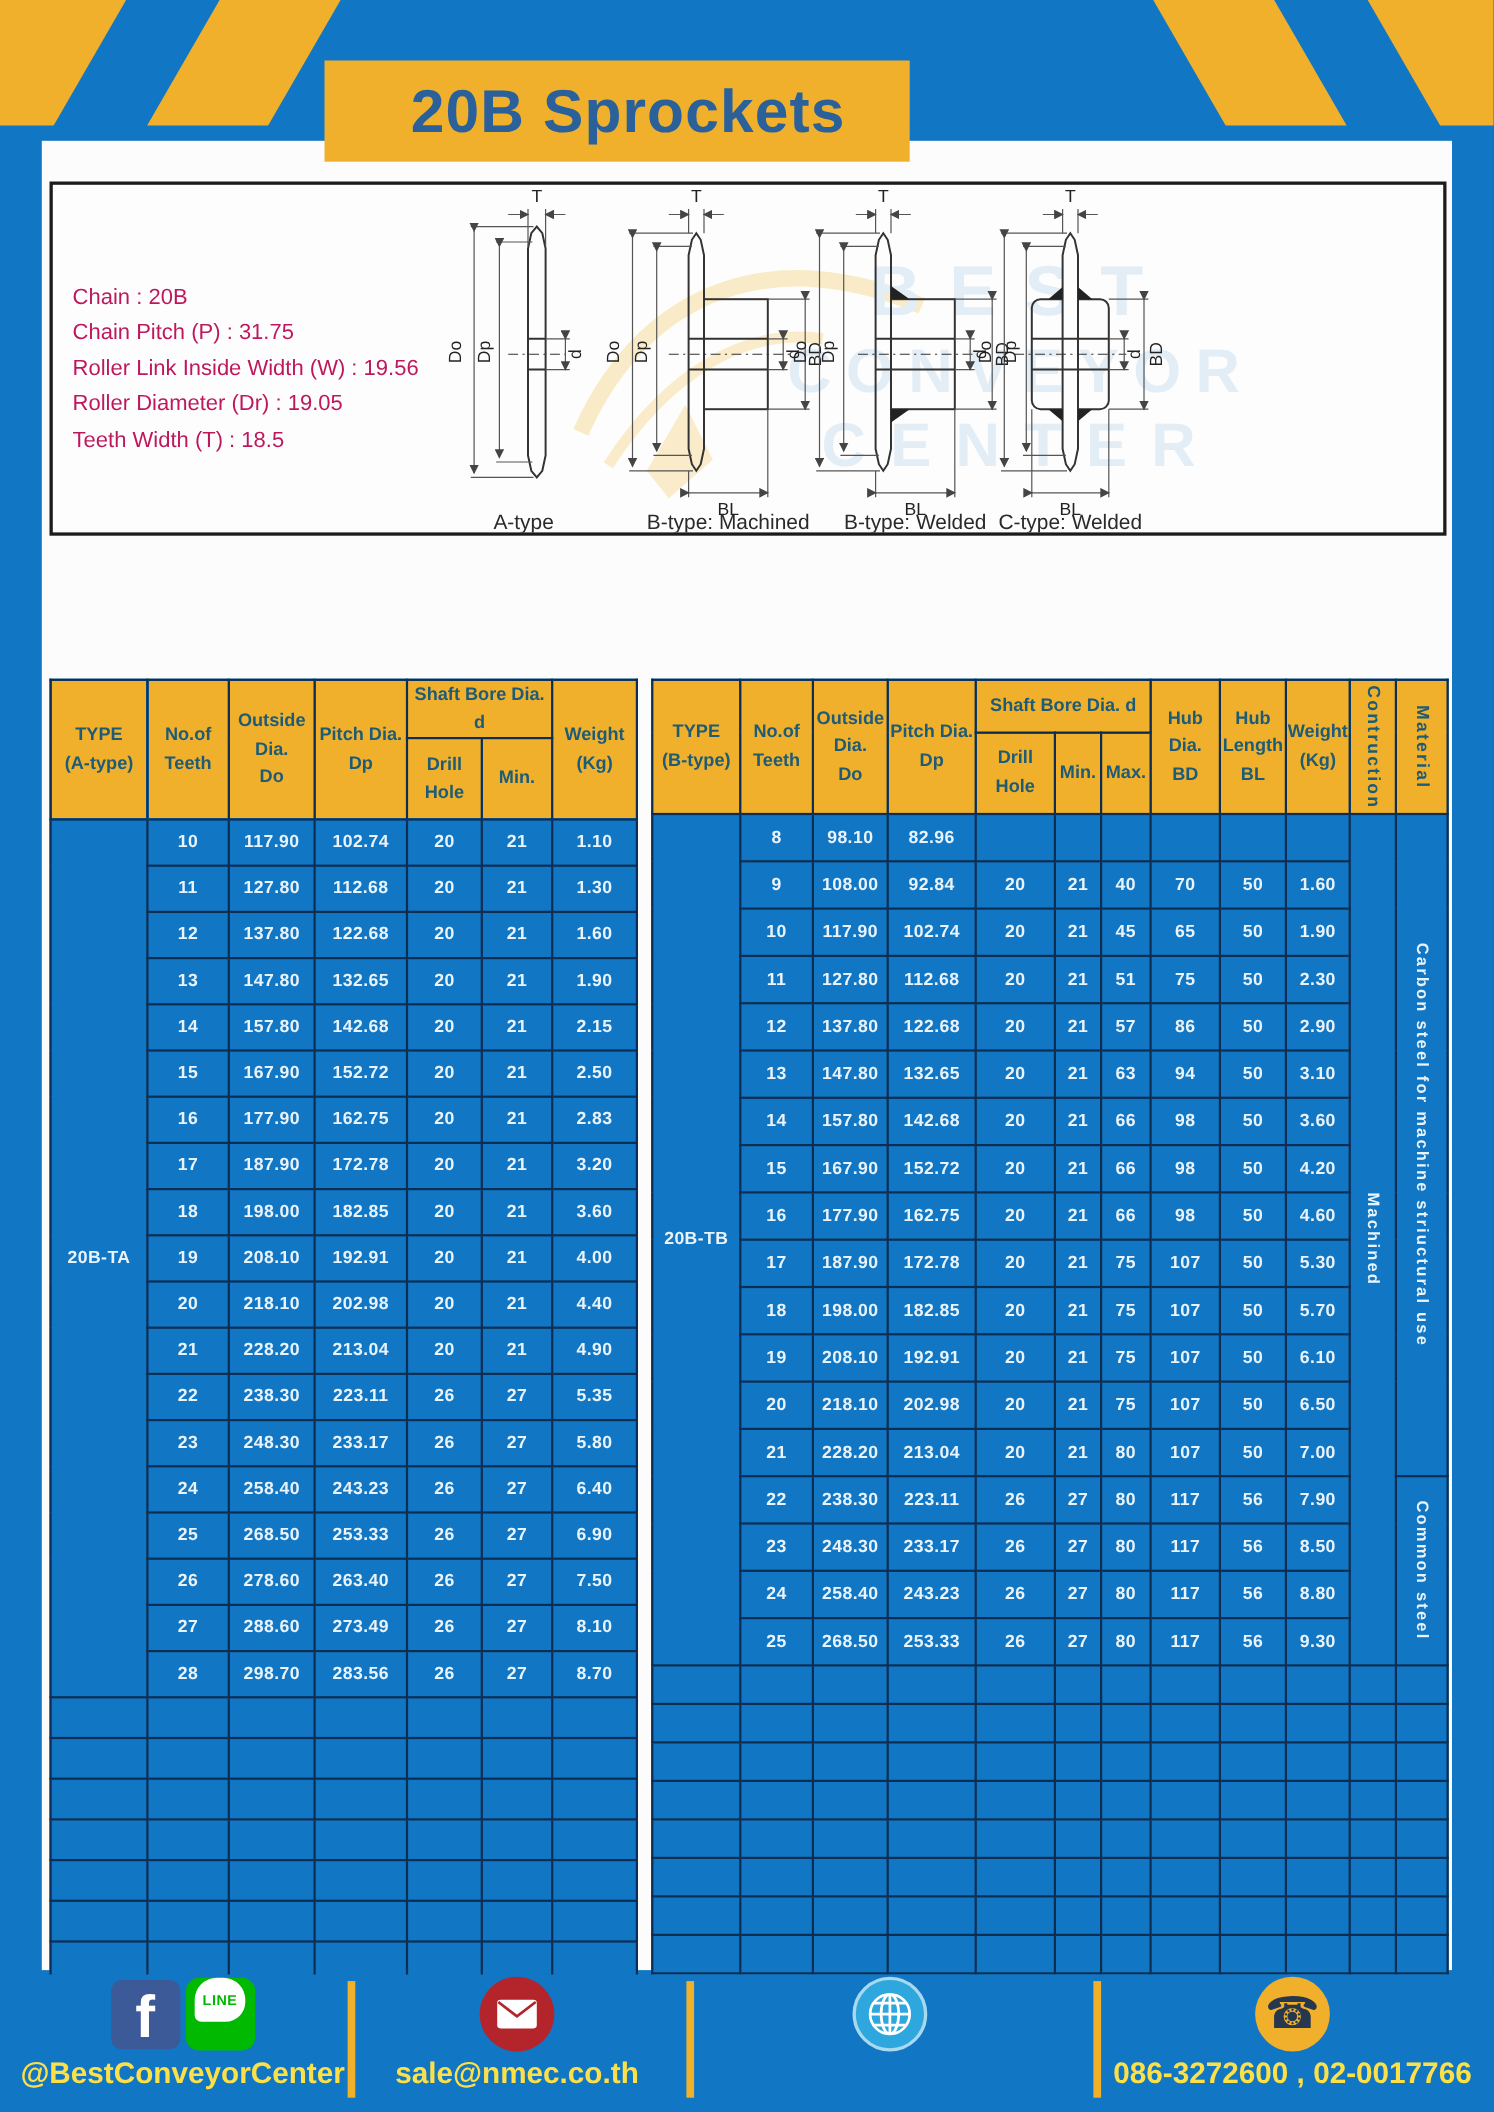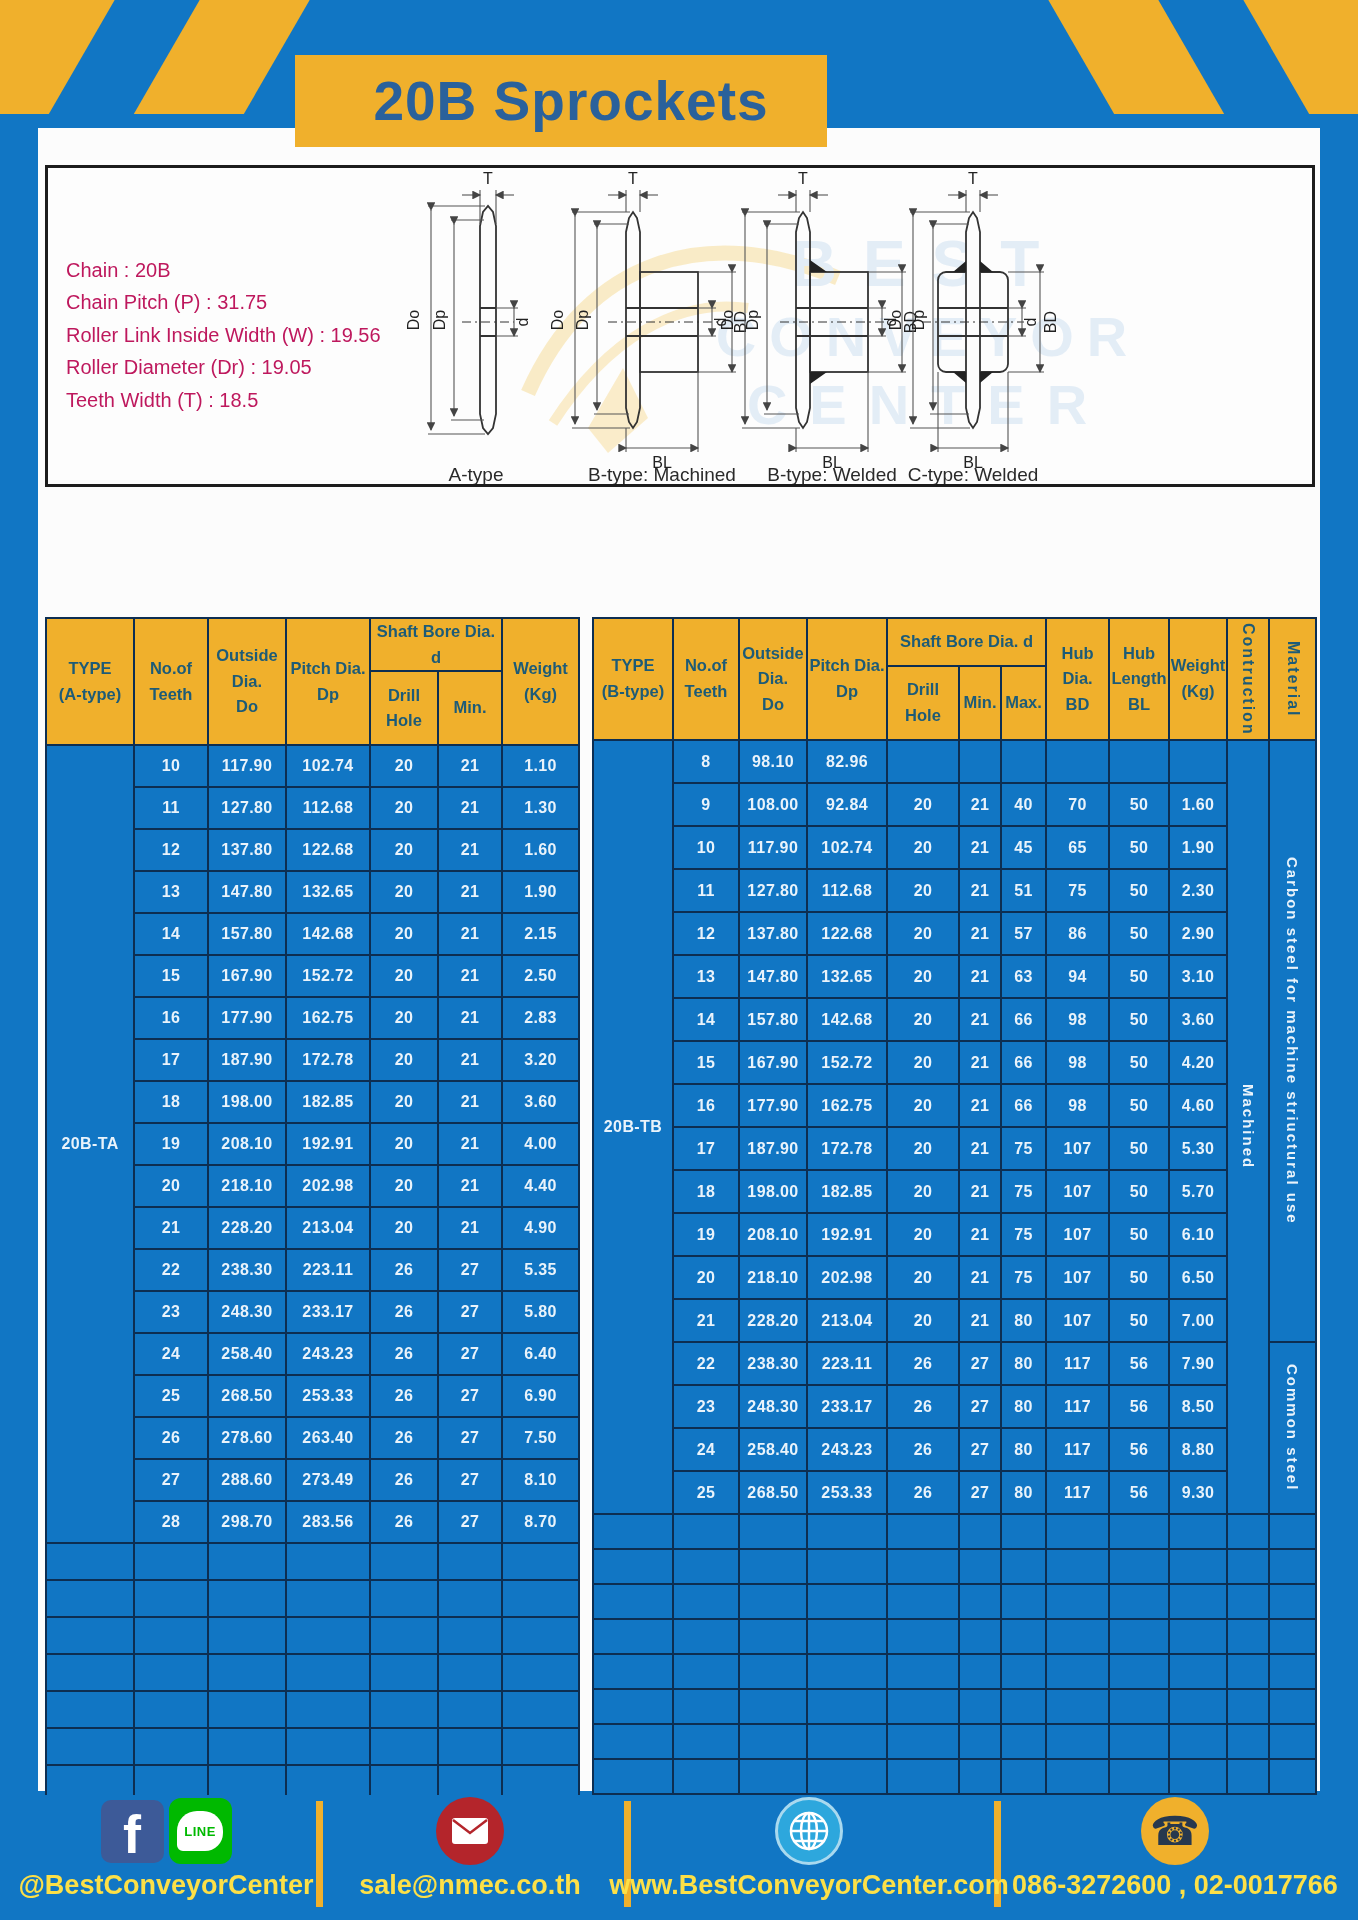--- a/index.html
+++ b/index.html
@@ -42,21 +42,21 @@
   
   .footer{position:absolute;left:0;top:1795px;width:1358px;height:125px;background:#1176c4;z-index:6;}
   .f-div{position:absolute;top:6px;width:7px;height:106px;background:#f0b02c;}
   .f-sec{position:absolute;top:2px;display:flex;flex-direction:column;align-items:center;}
   .f-label{color:#fde047;font-size:27px;font-weight:bold;margin-top:5px;white-space:nowrap;}
   .icon-row{display:flex;gap:5px;align-items:center;height:68px;}
   .fb{width:63px;height:63px;background:#3d5a98;border-radius:10px;position:relative;}
   .fb span{position:absolute;left:50%;top:55%;transform:translate(-50%,-50%);
            color:#fff;font-size:54px;font-weight:bold;}
   .line{width:63px;height:66px;background:#00b900;border-radius:12px;display:flex;
-        align-items:center;justify-content:center;position:relative;}
+        align-items:flex-start;justify-content:center;position:relative;}
   .line .bubble{width:46px;height:40px;background:#fff;border-radius:20px 20px 18px 6px;
         display:flex;align-items:center;justify-content:center;
         color:#00b900;font-size:13px;font-weight:bold;letter-spacing:.5px;}
   .circle-ic{width:68px;height:68px;border-radius:50%;display:flex;align-items:center;justify-content:center;}
   .mailc{background:#b4252b;}
   .globec{background:#2da7dd;border:3px solid #a9d9ef;box-sizing:border-box;}
   .phonec{background:#f0b02c;}
   .phonec span{color:#27384e;font-size:40px;line-height:1;}
 </style>
 </head>
@@ -876,21 +876,20 @@
       <div class="icon-row">
         <div class="circle-ic globec">
           <svg width="46" height="46" viewBox="0 0 46 46">
             <circle cx="23" cy="23" r="18" stroke="#ffffff" stroke-width="2.5" fill="none"></circle>
             <ellipse cx="23" cy="23" rx="8" ry="18" stroke="#ffffff" stroke-width="2.5" fill="none"></ellipse>
             <path d="M5 23 H41 M8 13 H38 M8 33 H38" stroke="#ffffff" stroke-width="2.5" fill="none"></path>
             <path d="M23 5 V41" stroke="#ffffff" stroke-width="2.5"></path>
           </svg>
         </div>
       </div>
-      <div class="f-label">www.BestConveyorCenter.com</div>
     </div>
 
     <div class="f-sec" style="left:1001px;width:348px">
       <div class="icon-row">
         <div class="circle-ic phonec">
             <span>☎</span>
           </div>
       </div>
       <div class="f-label">086-3272600 , 02-0017766</div>
     </div>

